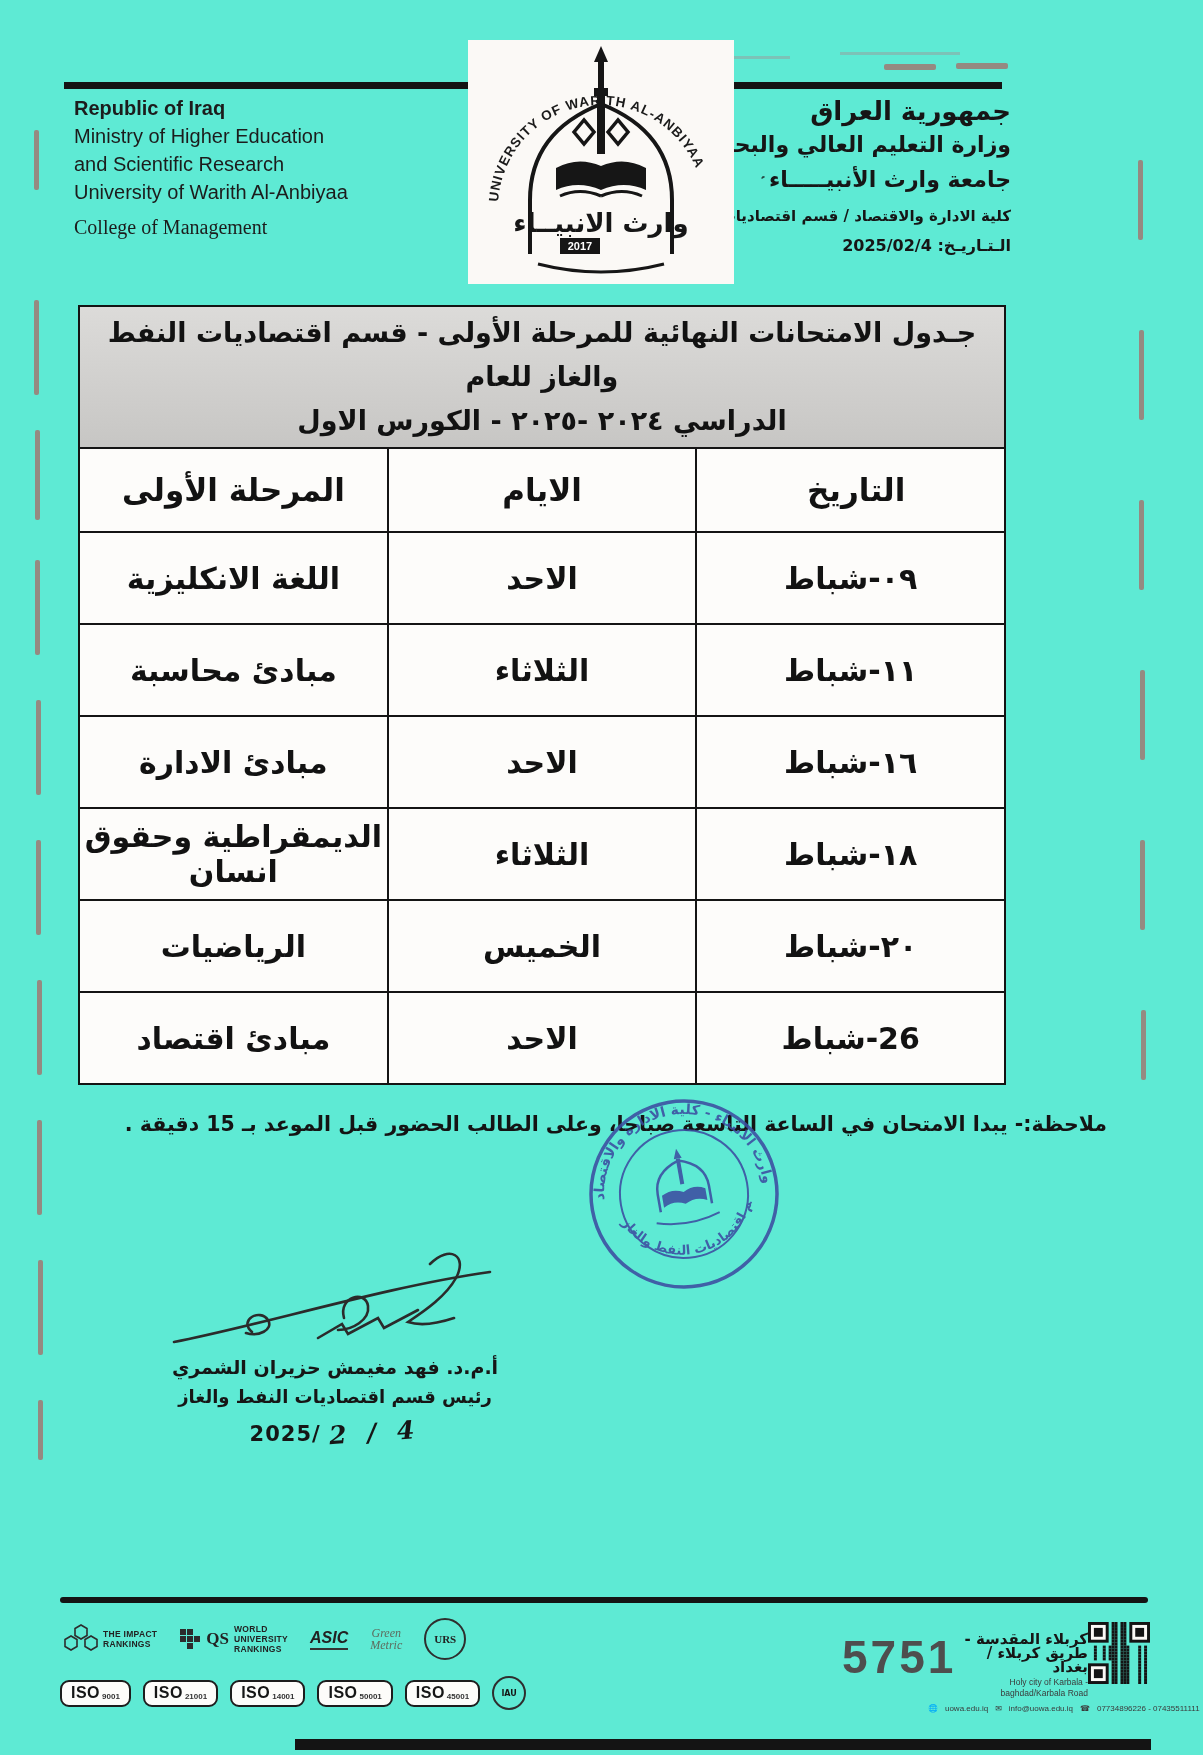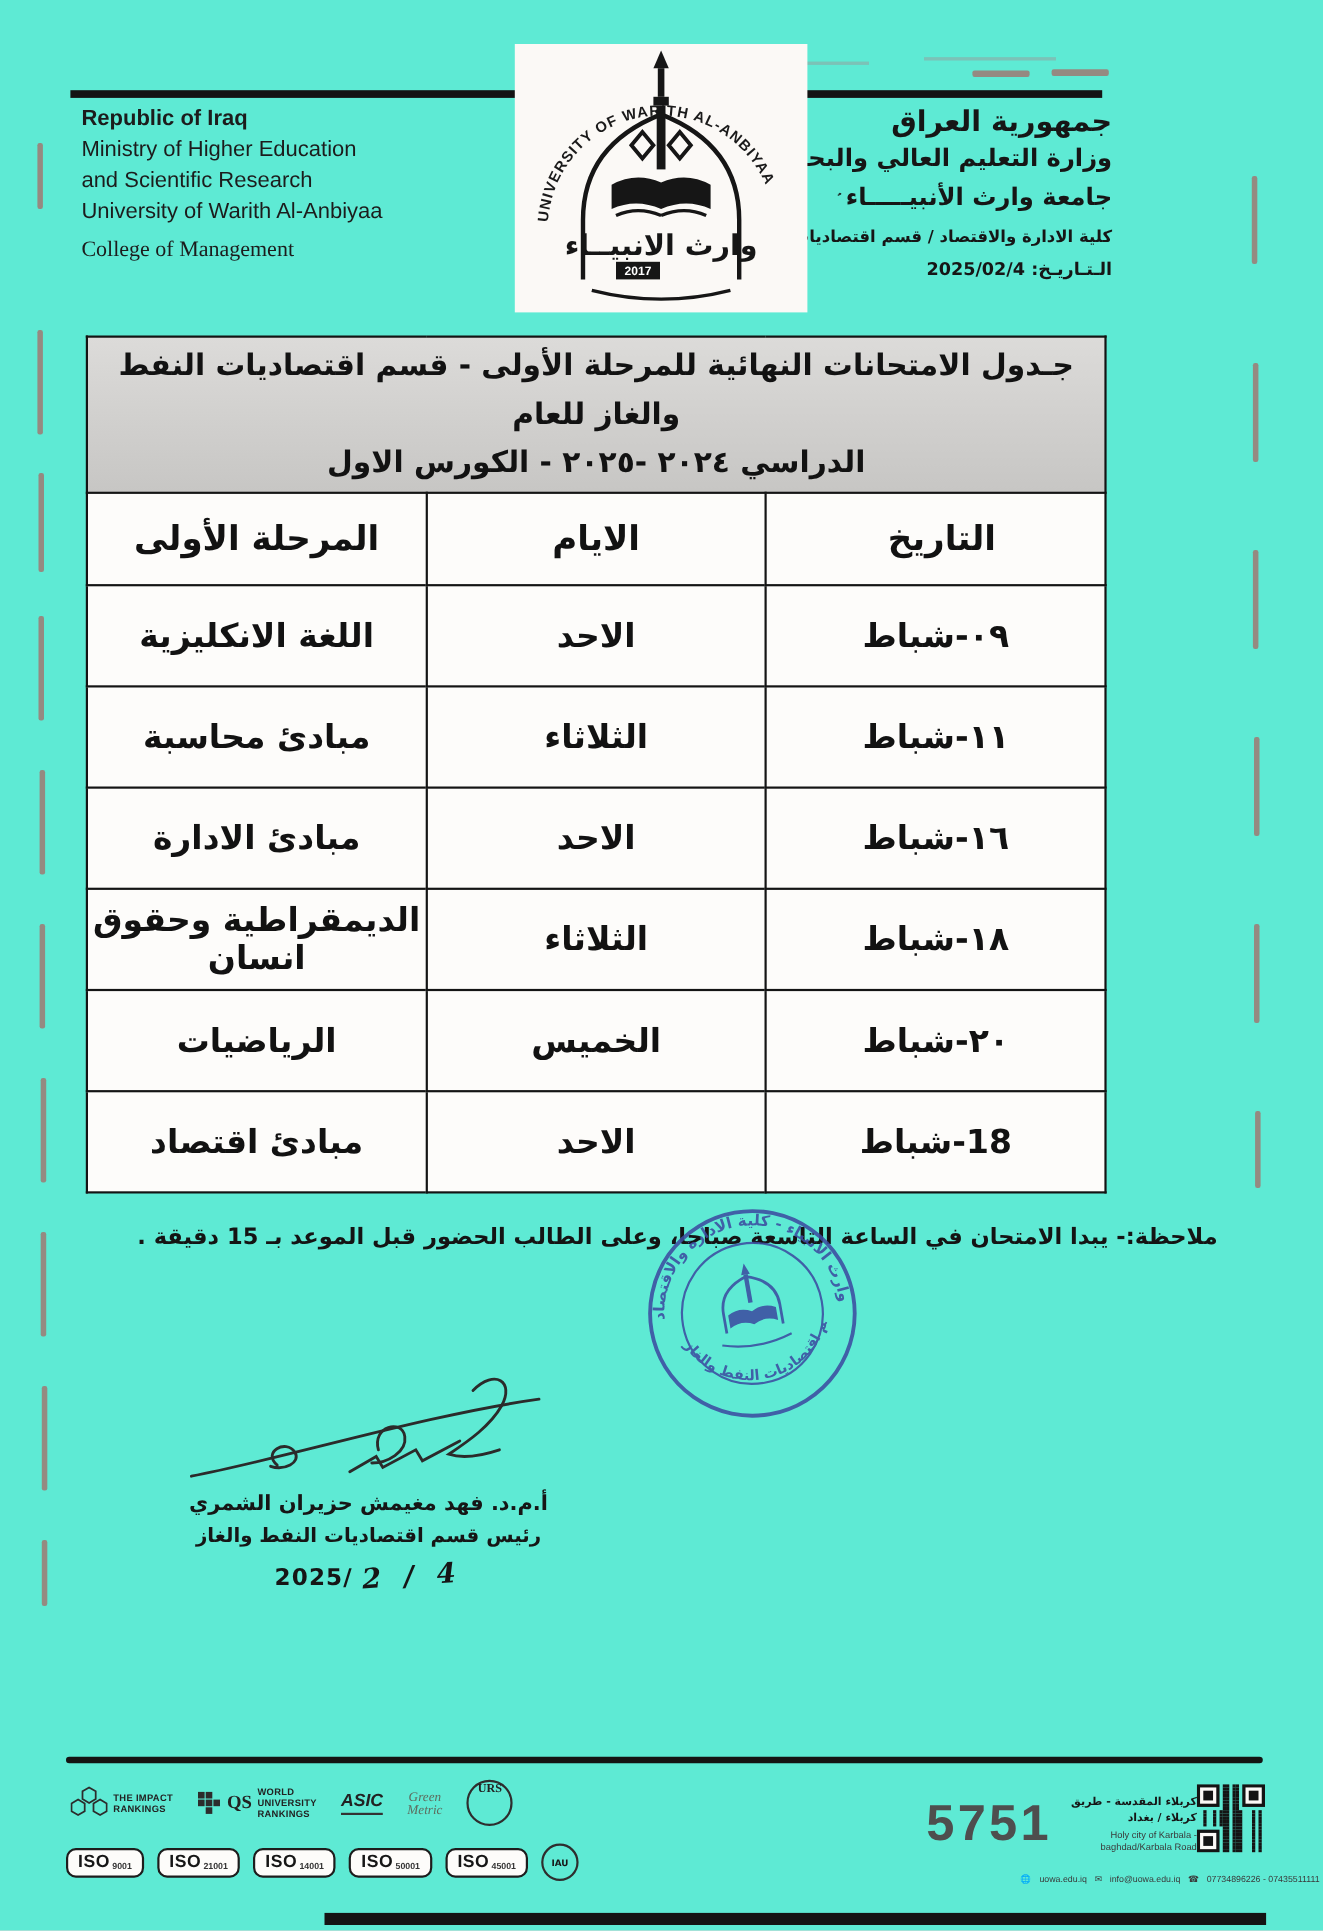--- a/index.html
+++ b/index.html
@@ -59,31 +59,31 @@
 
   
   .foot-rule{position:absolute;left:60px;top:1597px;width:1088px;height:6px;background:#141414;border-radius:3px;}
   .foot-bar{position:absolute;left:295px;top:1739px;width:856px;height:11px;background:#141414;}
   .rank-row{position:absolute;left:64px;top:1612px;height:54px;display:flex;align-items:center;gap:22px;}
   .rank-item{display:flex;align-items:center;gap:5px;color:#222;}
   .rank-txt{font-family:"Liberation Sans",sans-serif;font-size:8.5px;font-weight:bold;line-height:10px;letter-spacing:.3px;}
   .qs-badge{font-size:17px;font-weight:bold;font-family:"Liberation Serif",serif;}
   .asic-txt{font-size:16px;font-weight:bold;font-style:italic;font-family:"Liberation Sans",sans-serif;border-bottom:2px solid #333;padding-bottom:1px;}
   .green-txt{font-family:"Liberation Serif",serif;font-size:12px;line-height:12px;color:#5d6b5d;font-style:italic;text-align:center;}
-  .urs-circ{width:38px;height:38px;border:2.5px solid #2e2e2e;border-radius:50%;display:flex;justify-content:center;
+  .urs-circ{width:38px;height:38px;border:2.5px solid #2e2e2e;border-radius:50%;display:flex;align-items:center;justify-content:center;
             font-size:11px;font-weight:bold;font-family:"Liberation Serif",serif;}
   .iso-row{position:absolute;left:60px;top:1676px;display:flex;align-items:center;gap:12px;}
   .iso-badge{border:2.5px solid #1d1d1d;border-radius:9px;padding:2px 9px 3px 9px;display:flex;align-items:flex-end;gap:2px;background:#fdfcfa;}
   .iso-word{font-family:"Liberation Sans",sans-serif;font-size:16px;font-weight:bold;letter-spacing:.5px;}
   .iso-num{font-family:"Liberation Sans",sans-serif;font-size:8px;font-weight:bold;color:#333;padding-bottom:1px;}
   .iau-circ{width:30px;height:30px;border:2px solid #2e2e2e;border-radius:50%;display:flex;align-items:center;justify-content:center;font-size:8px;font-weight:bold;}
   .doc-num{position:absolute;left:842px;top:1630px;font-family:"Liberation Sans",sans-serif;
            font-size:46px;font-weight:bold;color:#4e4e4e;letter-spacing:3px;}
   .addr{position:absolute;left:952px;top:1632px;width:136px;text-align:right;}
-  .addr-ar{direction:rtl;font-size:10px;font-weight:bold;line-height:14px;}
+  .addr-ar{direction:rtl;font-size:15px;font-weight:bold;line-height:14px;}
   .addr-en{font-family:"Liberation Sans",sans-serif;font-size:8.5px;color:#3a3a3a;line-height:11px;margin-top:3px;}
   .contact{position:absolute;left:928px;top:1704px;width:222px;font-family:"Liberation Sans",sans-serif;
            font-size:8px;color:#3a3a3a;display:flex;gap:7px;align-items:center;white-space:nowrap;}
   .qr{position:absolute;left:1088px;top:1622px;}
 </style>
 </head>
 <body>
 
 <div class="page">
 
@@ -188,21 +188,21 @@
       <td>١٨-شباط</td>
       <td>الثلاثاء</td>
       <td>الديمقراطية وحقوق انسان</td>
     </tr>
     <tr class="t-row">
       <td>٢٠-شباط</td>
       <td>الخميس</td>
       <td>الرياضيات</td>
     </tr>
     <tr class="t-row">
-      <td>18-شباط</td>
+      <td>26-شباط</td>
       <td>الاحد</td>
       <td>مبادئ اقتصاد</td>
     </tr>
   </tbody>
     </table>
 
   <div class="note">ملاحظة:- يبدا الامتحان في الساعة التاسعة صباحا، وعلى الطالب الحضور قبل الموعد بـ 15 دقيقة .</div>
 
   <svg class="sig-svg" width="340" height="115" viewBox="0 0 340 115">
     <g fill="none" stroke="#2b2b2b" stroke-width="2.6" stroke-linecap="round">

